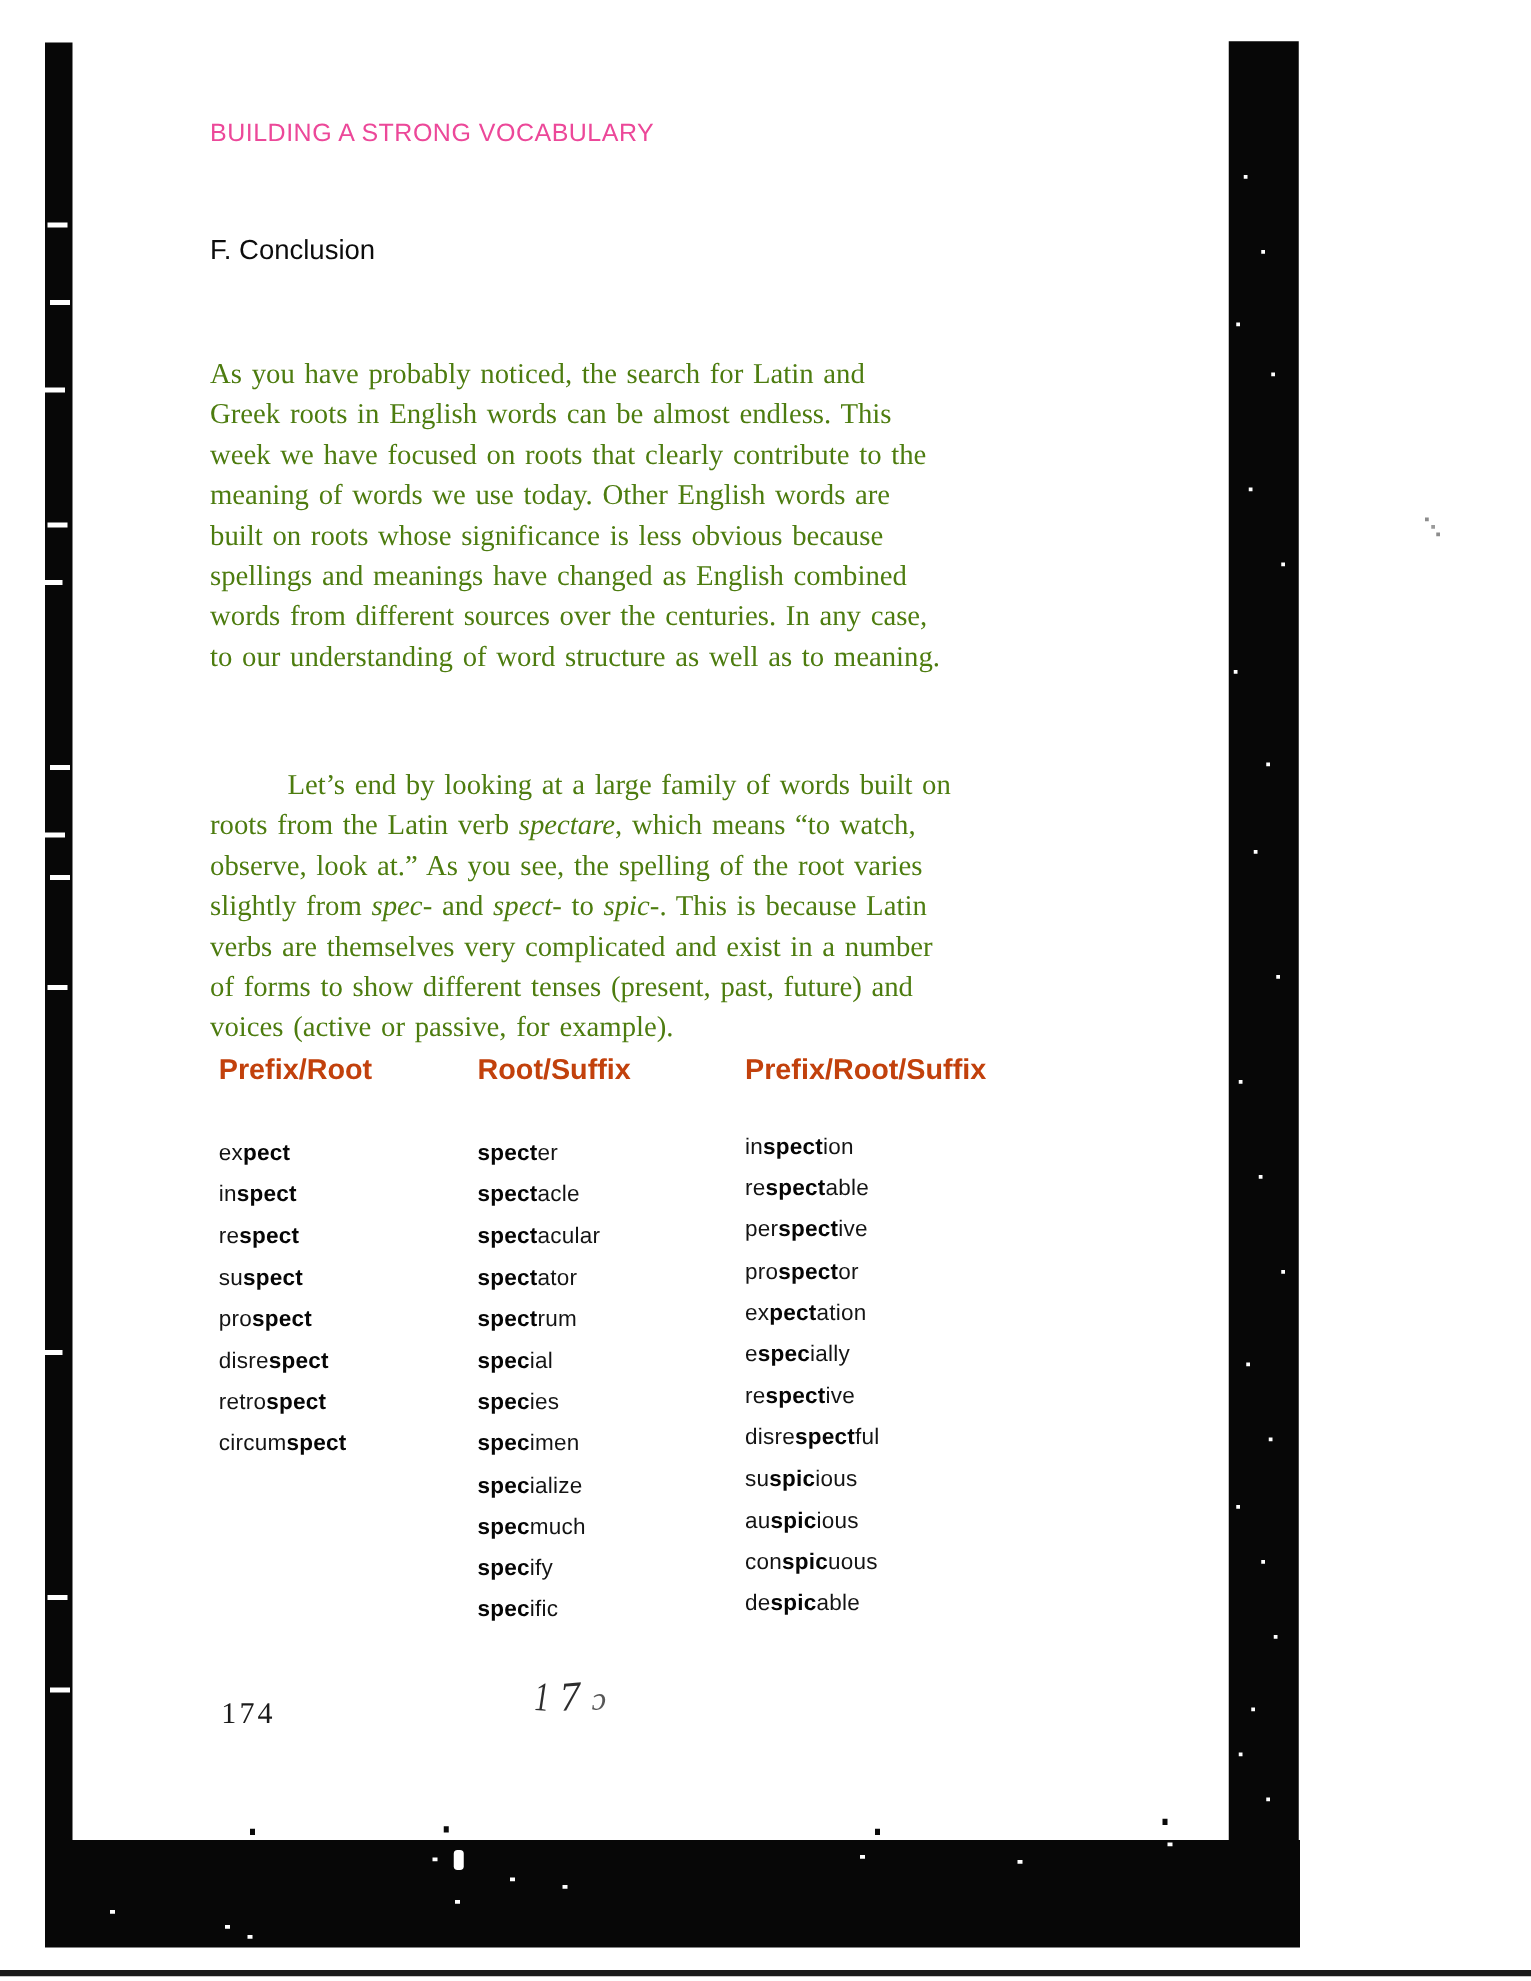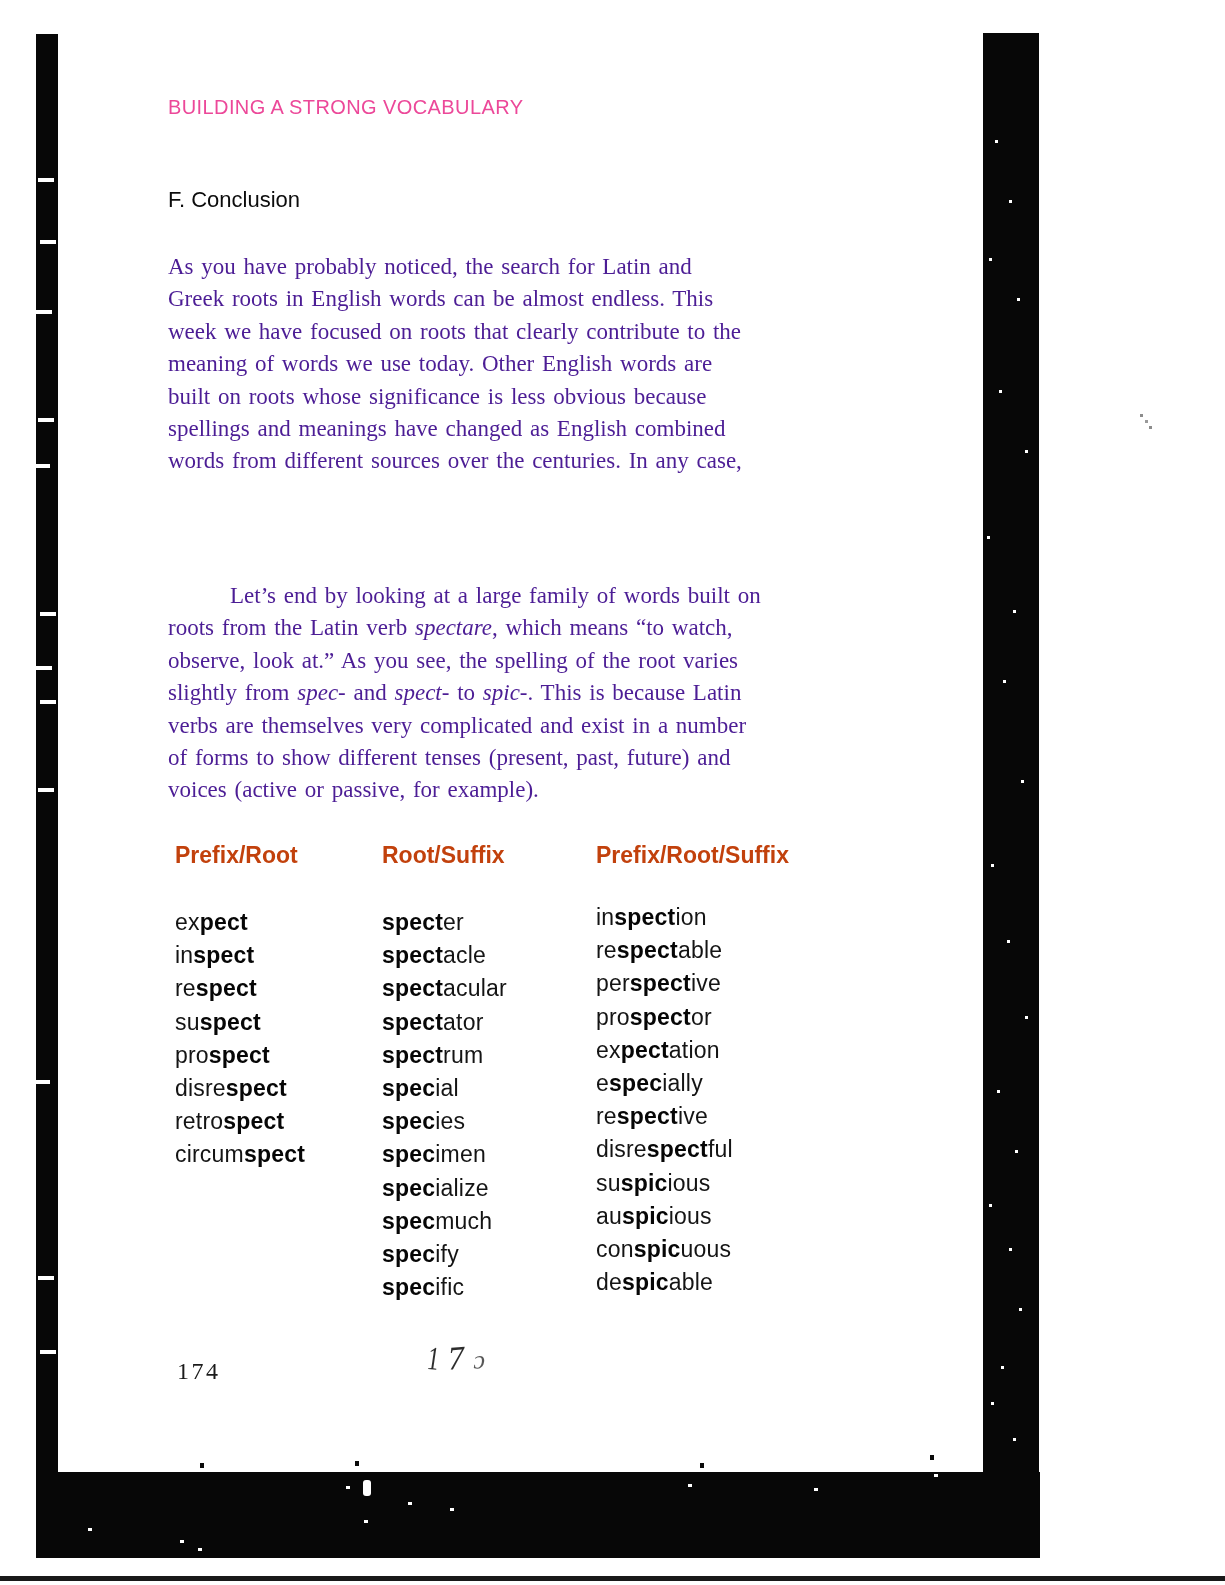--- a/index.html
+++ b/index.html
@@ -29,31 +29,31 @@
       846px -54px #fff, 952px -36px #fff; }
   .band-blob { position:absolute; left:363px; top:1480px; width:8px; height:16px; background:#fff; border-radius:3px; }
   .ticks-above-band { position:absolute; left:200px; top:1463px; width:4px; height:5px; background:#0a0a0a;
     box-shadow: 155px -2px #0a0a0a, 500px 0 #0a0a0a, 730px -8px #0a0a0a; }
   .margin-smudge { position:absolute; left:1140px; top:414px; width:3px; height:3px; background:#8c8c8c;
     box-shadow: 5px 6px #9a9a9a, 9px 12px #8c8c8c; }
   .running-head { position:absolute; left:168px; top:96px; font-family:"Liberation Sans", sans-serif;
     font-size:20px; letter-spacing:0.4px; color:#ec4899; }
   .section-title { position:absolute; left:168px; top:187px; font-family:"Liberation Sans", sans-serif;
     font-size:22px; font-weight:400; color:#0c0c0c; }
-  .para { position:absolute; left:168px; width:710px; font-size:23px; line-height:32.4px; color:#4c1d95; }
+  .para { position:absolute; left:168px; width:710px; font-size:23px; line-height:32.4px; color:#4d7c0f;margin-top:32px; }
   .para-1 { top:251px; }
   .para-2 { top:580px; }
   .line { white-space:pre; word-spacing:2px; }
   .line.indent { padding-left:62px; }
   .line em { font-style:italic; }
 
   .col-header { position:absolute; top:842px; font-family:"Liberation Sans", sans-serif;
     font-size:23px; font-weight:700; color:#c2410c; }
   .word-col { position:absolute; font-family:"Liberation Sans", sans-serif;
-    font-size:23px; color:#141414; letter-spacing:0.2px; }
+    font-size:18px; color:#141414; letter-spacing:0.2px; }
   .word-col .word-row { height:33.2px; line-height:33.2px; white-space:pre; }
   .word-col .word-row b { font-weight:700; color:#060606; }
   .col-1 { left:175px; top:906px; }
   .col-2 { left:382px; top:906px; }
   .col-3 { left:596px; top:901px; }
   .col-h-1 { left:175px; }
   .col-h-2 { left:382px; }
   .col-h-3 { left:596px; }
 
   .page-number { position:absolute; left:177px; top:1338px; font-size:24px; letter-spacing:2.5px; color:#1b1b1b;margin-top:20px; }
@@ -82,20 +82,21 @@
 <div class="section-title">F. Conclusion</div>
 
 <div class="para para-1">
     <div class="line"><span>As you have probably noticed, the search for Latin and</span></div>
     <div class="line"><span>Greek roots in English words can be almost endless. This</span></div>
     <div class="line"><span>week we have focused on roots that clearly contribute to the</span></div>
     <div class="line"><span>meaning of words we use today. Other English words are</span></div>
     <div class="line"><span>built on roots whose significance is less obvious because</span></div>
     <div class="line"><span>spellings and meanings have changed as English combined</span></div>
     <div class="line"><span>words from different sources over the centuries. In any case,</span></div>
+    <div class="line"><span>to our understanding of word structure as well as to meaning.</span></div>
   </div>
 <div class="para para-2">
     <div class="line indent"><span>Let’s end by looking at a large family of words built on</span></div>
     <div class="line"><span>roots from the Latin verb </span><em>spectare</em><span>, which means “to watch,</span></div>
     <div class="line"><span>observe, look at.” As you see, the spelling of the root varies</span></div>
     <div class="line"><span>slightly from </span><em>spec-</em><span> and </span><em>spect-</em><span> to </span><em>spic-</em><span>. This is because Latin</span></div>
     <div class="line"><span>verbs are themselves very complicated and exist in a number</span></div>
     <div class="line"><span>of forms to show different tenses (present, past, future) and</span></div>
     <div class="line"><span>voices (active or passive, for example).</span></div>
   </div>

